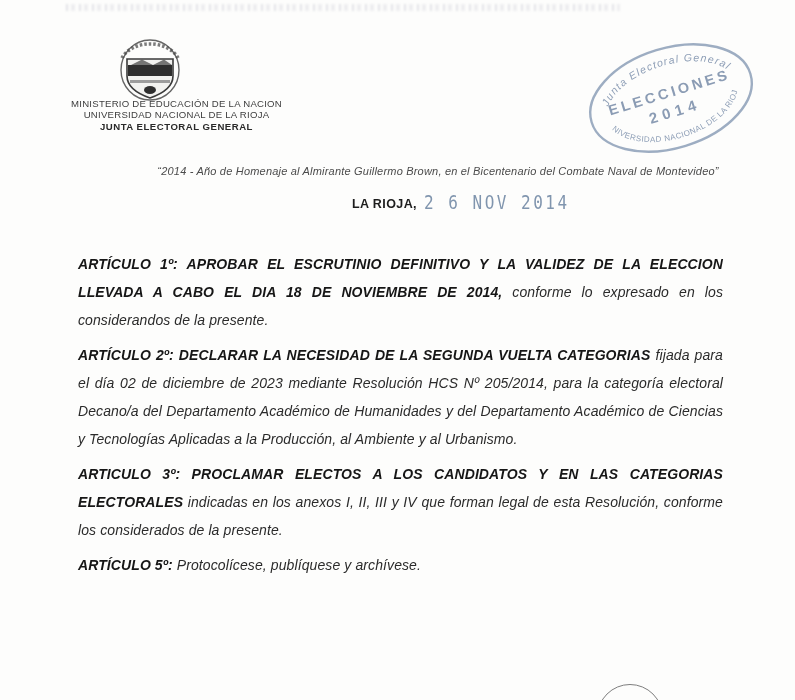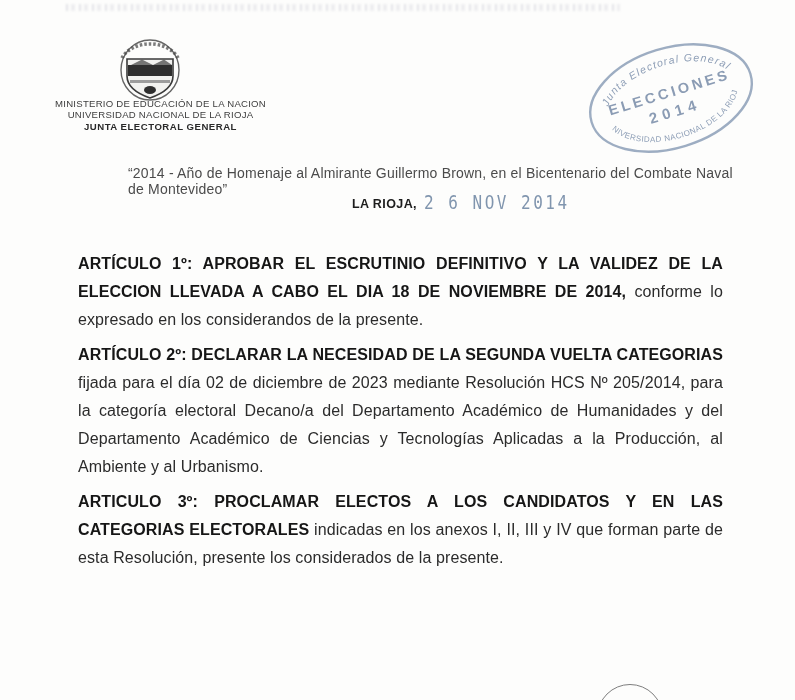--- a/index.html
+++ b/index.html
@@ -20,59 +20,61 @@
       rgba(120,120,150,.22) 5px 9px, rgba(255,255,255,0) 9px 13px);
     filter: blur(1.3px);
     opacity: .55;
   }
 
   
   .seal { position: absolute; left: 104px; top: 32px; width: 92px; height: 70px; }
 
   
   .org-lines {
-    position: absolute; left: 28px; top: 98px; width: 265px;
+    position: absolute; left: 44px; top: 98px; width: 265px;
     text-align: center;
     color: #3d3d3d;
     font-size: 9.6px; line-height: 11.4px; letter-spacing: .25px;
   }
   .org-lines .bold { font-weight: bold; color: #2a2a2a; letter-spacing: .5px; }
 
   
   .stamp { position: absolute; left: 578px; top: 32px; width: 186px; height: 136px; opacity: .92; }
 
   
   .motto {
     position: absolute; left: 128px; top: 165px; width: 620px;
-    text-align: left;
-    font-size: 14px; color: #4b4b4b; letter-spacing: .2px;
+    text-align: center;
+    font-style: italic;
+    font-size: 11px; color: #4b4b4b; letter-spacing: .2px;
   }
 
   
   .dateline { position: absolute; left: 0; top: 191px; width: 795px; height: 30px; }
   .place {
     position: absolute; left: 352px; top: 6px;
     font-weight: bold; font-size: 12.5px; color: #1d1d1d; letter-spacing: .4px;
   }
   .date-stamp {
     position: absolute; left: 424px; top: 0;
     font-family: "DejaVu Sans Mono", monospace;
     font-size: 16px; letter-spacing: 2.5px;
     color: #8095ae;
     transform: scaleY(1.18); transform-origin: top left;
     white-space: nowrap;
   }
 
   
   .doc-body {
     position: absolute; left: 78px; top: 250px; width: 645px;
-    font-size: 16px; line-height: 28px;
+    font-size: 14px; line-height: 28px;
     color: #2b2b2b;
     text-align: justify;
     letter-spacing: .1px;
+    font-style: italic;
   }
   .doc-body p { margin: 0 0 7px 0; }
   .doc-body .b { font-weight: bold; color: #161616; }
 
   
   .bottom-arc {
     position: absolute; left: 597px; top: 684px;
     width: 64px; height: 64px;
     border: 1.6px solid #7e7e7e;
     border-radius: 50%;
@@ -130,18 +132,19 @@
   <div class="motto">“2014 - Año de Homenaje al Almirante Guillermo Brown, en el Bicentenario del Combate Naval de Montevideo”</div>
 
   <div class="dateline">
     <span class="place">LA RIOJA,</span>
     <span class="date-stamp">2 6 NOV 2014</span>
   </div>
 
   <div class="doc-body">
     <p><span class="b">ARTÍCULO 1º: APROBAR EL ESCRUTINIO DEFINITIVO Y LA VALIDEZ DE LA ELECCION LLEVADA A CABO EL DIA 18 DE NOVIEMBRE DE 2014,</span><span> conforme lo expresado en los considerandos de la presente.</span></p>
     <p><span class="b">ARTÍCULO 2º: DECLARAR LA NECESIDAD DE LA SEGUNDA VUELTA CATEGORIAS</span><span> fijada para el día 02 de diciembre de 2023 mediante Resolución HCS Nº 205/2014, para la categoría electoral Decano/a del Departamento Académico de Humanidades y del Departamento Académico de Ciencias y Tecnologías Aplicadas a la Producción, al Ambiente y al Urbanismo.</span></p>
-    <p><span class="b">ARTICULO 3º: PROCLAMAR ELECTOS A LOS CANDIDATOS Y EN LAS CATEGORIAS ELECTORALES</span><span> indicadas en los anexos I, II, III y IV que forman parte de esta Resolución, presente los considerados de la presente.</span></p>
+    <p><span class="b">ARTICULO 3º: PROCLAMAR ELECTOS A LOS CANDIDATOS Y EN LAS CATEGORIAS ELECTORALES</span><span> indicadas en los anexos I, II, III y IV que forman legal de esta Resolución, conforme los considerados de la presente.</span></p>
+    <p><span class="b">ARTÍCULO 5º:</span><span> Protocolícese, publíquese y archívese.</span></p>
   </div>
 
   <div class="bottom-arc"></div>
 
 </div>
 
 </body></html>

